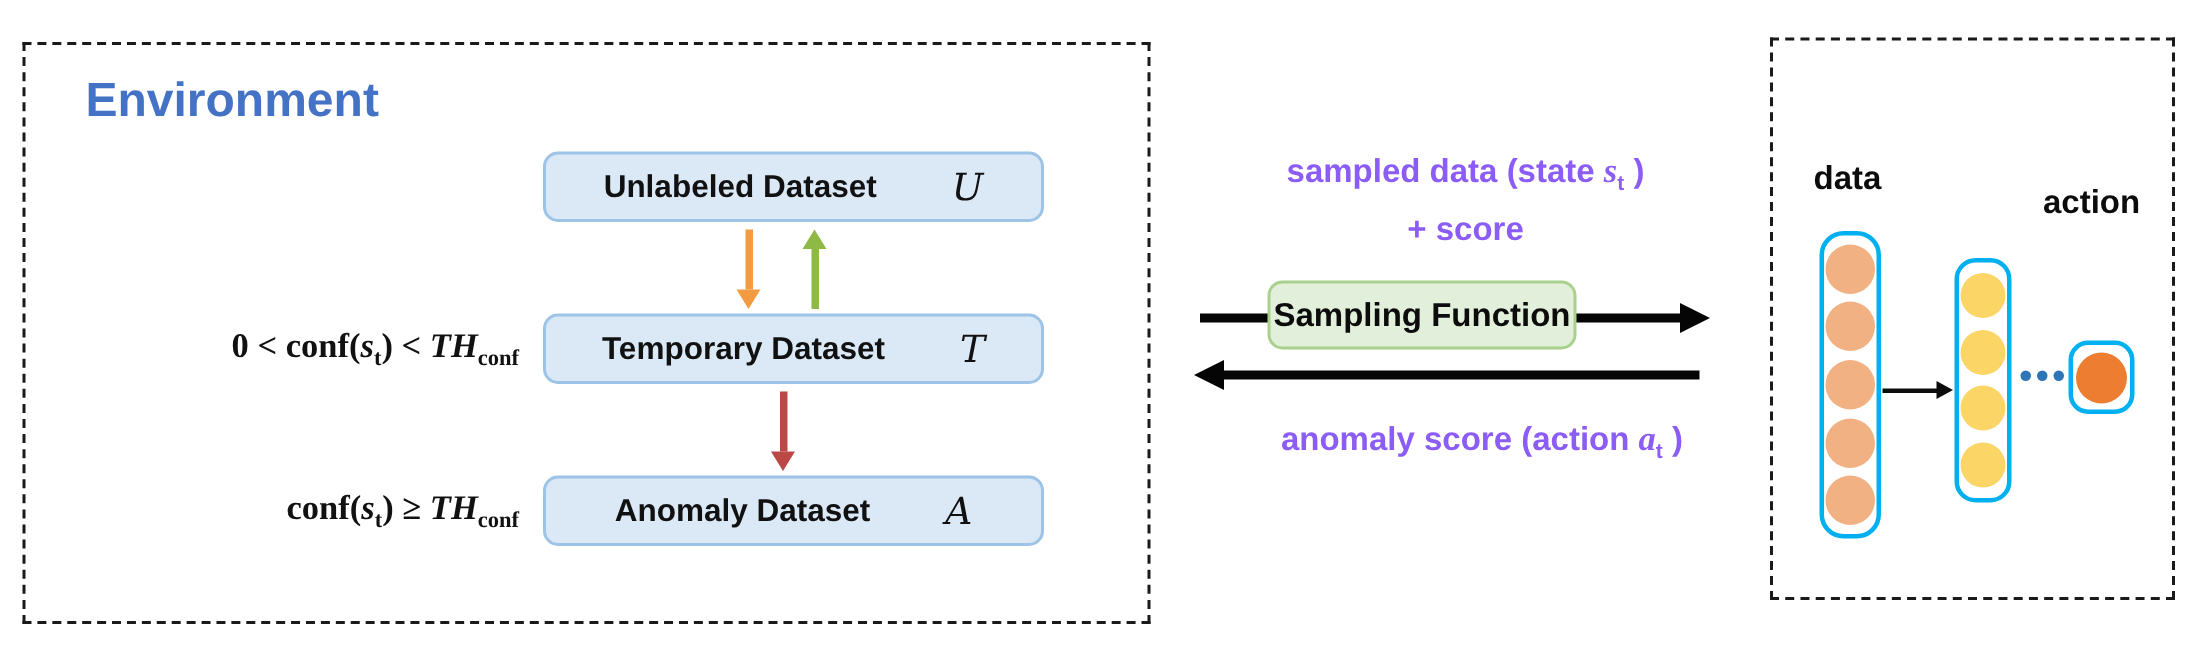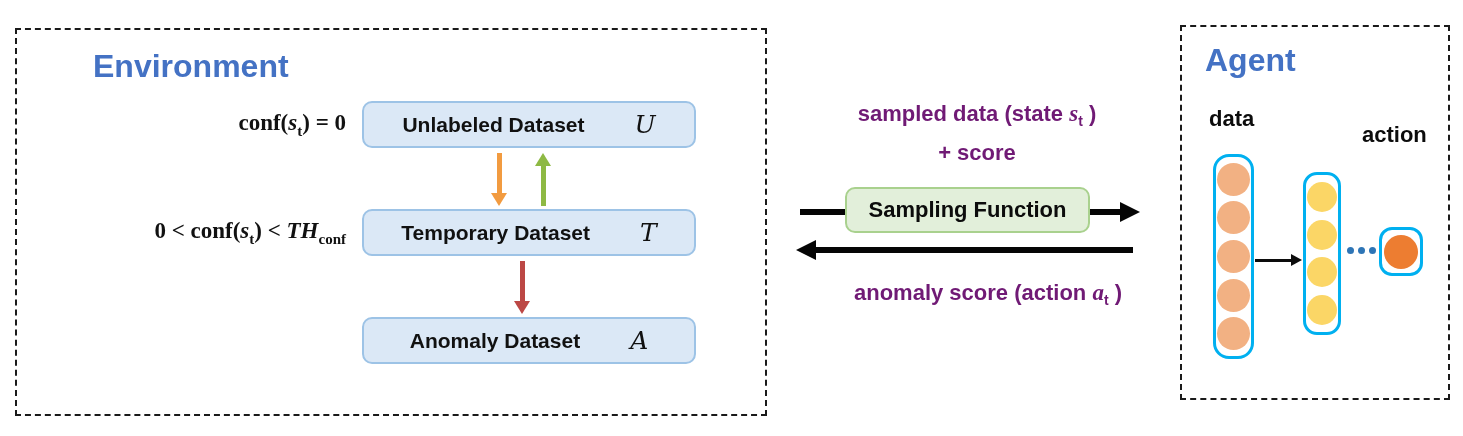--- a/index.html
+++ b/index.html
@@ -5,21 +5,21 @@
   html,body{margin:0;padding:0;background:#ffffff;}
   .canvas{
     position:relative;width:1463px;height:436px;background:#ffffff;overflow:hidden;
     font-family:"Liberation Sans",sans-serif;
   }
   
   .panel{position:absolute;border:2px dashed #1a1a1a;background:transparent;}
   .env-panel{left:15px;top:28px;width:748px;height:384px;}
   .agent-panel{left:1180px;top:25px;width:266px;height:371px;}
   .panel-title{position:absolute;font-weight:bold;font-size:32px;color:var(--title_blue);letter-spacing:0;}
-  .env-title{left:57px;top:48px;margin-left:36px;}
+  .env-title{left:57px;top:48px;}
   .agent-title{left:1205px;top:42px;}
 
   
   .eq{
     position:absolute;left:40px;width:306px;text-align:right;
     font-family:"Liberation Serif","DejaVu Serif",serif;font-weight:bold;
     font-size:23px;color:#111;white-space:nowrap;
   }
   .eq .var{font-style:italic;}
   .eq sub{font-size:15px;font-style:normal;font-weight:bold;}
@@ -39,33 +39,33 @@
   
   .varrow{position:absolute;width:18px;display:flex;flex-direction:column;align-items:center;}
   .varrow .shaft{width:5px;flex:1;}
   .varrow .head-down{width:0;height:0;border-left:8px solid transparent;border-right:8px solid transparent;border-top:13px solid;}
   .varrow .head-up{width:0;height:0;border-left:8px solid transparent;border-right:8px solid transparent;border-bottom:13px solid;}
   .arrow-orange .shaft{background:var(--arrow_orange);} .arrow-orange .head-down{border-top-color:var(--arrow_orange);}
   .arrow-green .shaft{background:var(--arrow_green);} .arrow-green .head-up{border-bottom-color:var(--arrow_green);}
   .arrow-red .shaft{background:var(--arrow_red);} .arrow-red .head-down{border-top-color:var(--arrow_red);}
 
   
-  .mid-text{position:absolute;text-align:center;font-weight:bold;font-size:22px;color:#701a75;line-height:31px;white-space:nowrap;}
+  .mid-text{position:absolute;text-align:center;font-weight:bold;font-size:22px;color:#8b5cf6;line-height:31px;white-space:nowrap;}
   .mvar{font-family:"Liberation Serif","DejaVu Serif",serif;font-style:italic;font-weight:bold;font-size:23px;}
   .msub{font-size:14px;font-weight:bold;font-style:normal;}
 
   
   .hline{position:absolute;height:6px;background:#050505;z-index:1;}
   .hhead-right{position:absolute;width:0;height:0;z-index:1;
     border-top:10px solid transparent;border-bottom:10px solid transparent;border-left:20px solid #050505;}
   .hhead-left{position:absolute;width:0;height:0;z-index:1;
     border-top:10px solid transparent;border-bottom:10px solid transparent;border-right:20px solid #050505;}
 
   .sampling-box{
-    position:absolute;left:845px;top:187px;width:245px;height:46px;box-sizing:border-box;z-index:2;
+    position:absolute;left:845px;top:187px;width:206px;height:46px;box-sizing:border-box;z-index:2;
     background:var(--sampling_fill);border:2.5px solid var(--sampling_border);border-radius:10px;
     display:flex;align-items:center;justify-content:center;
     font-weight:bold;font-size:22px;color:#0c0c0c;
   }
 
   
   .nn-label{position:absolute;font-weight:bold;font-size:22px;color:#0c0c0c;}
   .node-col{
     position:absolute;box-sizing:border-box;border:3px solid var(--node_border);border-radius:16px;
     background:#ffffff;display:flex;flex-direction:column;align-items:center;justify-content:space-evenly;
@@ -86,24 +86,24 @@
   .dots .dot{width:7px;height:7px;border-radius:50%;background:var(--dots_blue);}
 </style>
 </head>
 <body>
 
 <div class="canvas">
 
   <div class="panel env-panel"></div>
   <div class="panel-title env-title">Environment</div>
 
-  <div class="eq" style="top:110px;"><span>conf(</span><i class="var">s</i><sub>t</sub><span>) = 0</span><i class="var"></i><sub></sub></div>
 
   <div class="eq" style="top:218px;"><span>0 &lt; conf(</span><i class="var">s</i><sub>t</sub><span>) &lt; </span><i class="var">TH</i><sub>conf</sub></div>
 
+  <div class="eq" style="top:326px;"><span>conf(</span><i class="var">s</i><sub>t</sub><span>) ≥ </span><i class="var">TH</i><sub>conf</sub></div>
 
   <div class="dataset-box" style="top:101px;">
     <span class="ds-label">Unlabeled Dataset</span>
     <span class="ds-symbol">U</span>
   </div>
   <div class="dataset-box" style="top:317px;">
     <span class="ds-label">Anomaly Dataset</span>
     <span class="ds-symbol">A</span>
   </div>
   <div class="dataset-box" style="top:209px;">
@@ -137,21 +137,20 @@
   </div>
 
   <div class="hline" style="left:814px;top:247px;width:319px;"></div>
   <div class="hhead-left" style="left:796px;top:240px;"></div>
 
   <div class="mid-text" style="left:788px;top:277px;width:400px;">
     <span>anomaly score (action </span><span class="mvar">a</span><sub class="msub">t</sub><span> )</span>
   </div>
 
   <div class="panel agent-panel"></div>
-  <div class="panel-title agent-title">Agent</div>
 
   <div class="nn-label" style="left:1209px;top:106px;">data</div>
   <div class="nn-label" style="left:1362px;top:102px;margin-top:20px;">action</div>
 
   <div class="node-col state-col">
       <div class="node state-node"></div>
       <div class="node state-node"></div>
       <div class="node state-node"></div>
       <div class="node state-node"></div>
       <div class="node state-node"></div>

